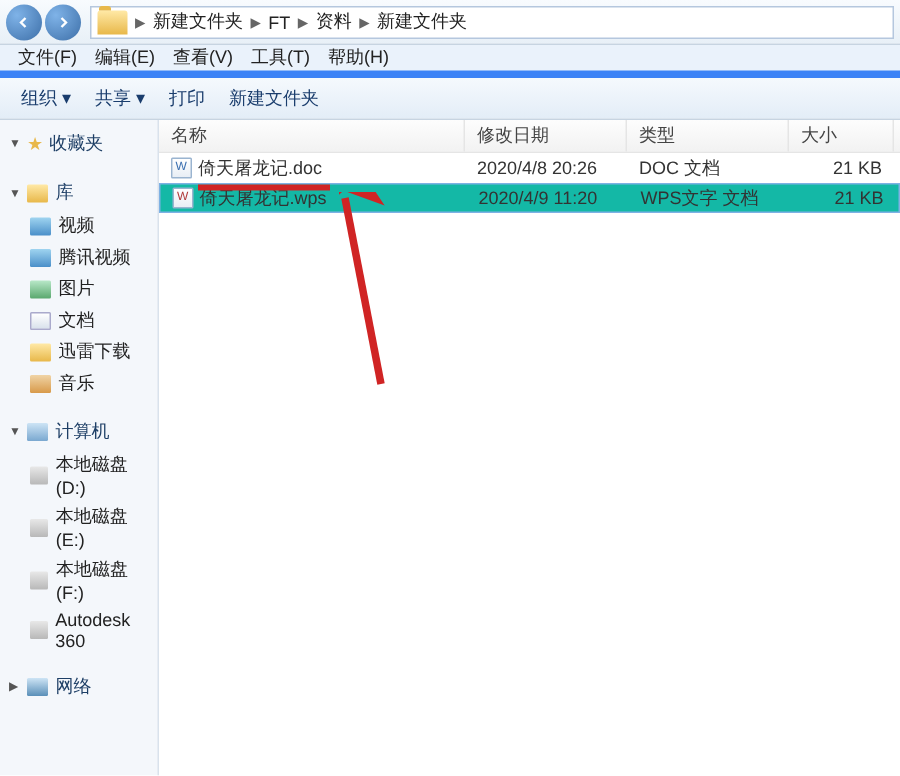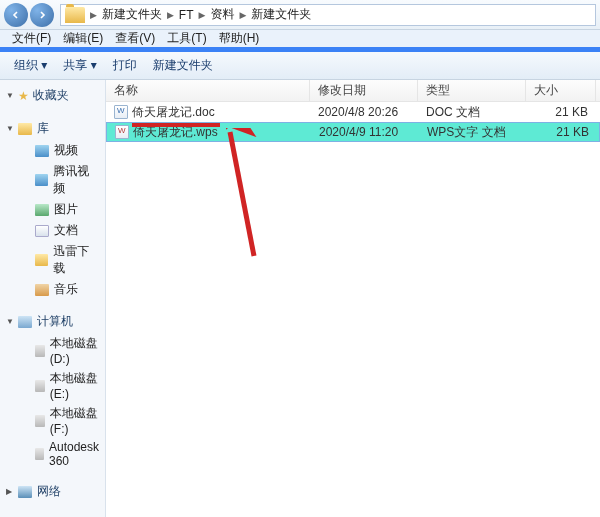--- a/index.html
+++ b/index.html
@@ -58,21 +58,21 @@
 .sidebar {
   width: 106px;
   background: #f4f7fb;
   border-right: 1px solid #d9e2ec;
   padding: 4px 0;
   overflow-y: auto;
 }
 .side-group-title { display: flex; align-items: center; padding: 3px 6px; color: #1e3f66; cursor: pointer; }
 .side-group-title .tri { font-size: 8px; margin-right: 4px; width: 8px; color: #555;}
 .side-group-title .star { color: #e8b84a; margin-right: 4px; font-size: 12px;}
-.side-item { display: flex; align-items: center; padding: 2px 6px 2px 35px; cursor: pointer; color: #222; }
+.side-item { display: flex; align-items: center; padding: 2px 6px 2px 20px; cursor: pointer; color: #222; }
 .side-ico { width: 14px; height: 12px; margin-right: 5px; display: inline-block; }
 .ico-lib, .ico-folder { background: linear-gradient(to bottom, #ffe9a6, #e8b84a); border-radius: 1px; position:relative;}
 .ico-video { background: linear-gradient(to bottom, #9fd4f0, #4a8fc9); border-radius: 1px; }
 .ico-img { background: linear-gradient(to bottom, #b8e8c8, #5aa86e); border-radius: 1px; }
 .ico-doc { background: linear-gradient(to bottom, #fff, #d9e2ec); border: 1px solid #aac; border-radius: 1px; }
 .ico-mus { background: linear-gradient(to bottom, #f0d4a6, #d89a4a); border-radius: 1px; }
 .ico-disk { background: linear-gradient(to bottom, #e8e8e8, #b8b8b8); border-radius: 1px; }
 .ico-comp { background: linear-gradient(to bottom, #cde4f5, #7aa8d0); border-radius: 1px; }
 .ico-net { background: linear-gradient(to bottom, #cde4f5, #5a8fb8); border-radius: 1px; }
 .side-sep { height: 10px; }
@@ -85,21 +85,21 @@
   color: #444;
   background: linear-gradient(to bottom, #fdfdfd, #f2f2f2);
 }
 .col { padding: 0 8px; border-right: 1px solid #e5e5e5; height: 100%; display:flex; align-items:center; cursor: pointer;}
 .col.name { width: 204px; }
 .col.date { width: 108px; }
 .col.type { width: 108px; text-align: right; }
 .col.size { width: 70px; text-align: center; }
 
 .row { height: 20px; display: flex; align-items: center; padding: 0; }
-.row.selected { background: #5eead4; border: 1px solid #7eb1e4; height: 20px;}
+.row.selected { background: #14b8a6; border: 1px solid #7eb1e4; height: 20px;}
 .cell { padding: 0 8px; overflow: hidden; white-space: nowrap; color: #333;}
 .cell.name { width: 204px; display: flex; align-items: center; }
 .cell.date { width: 108px; }
 .cell.type { width: 108px; }
 .cell.size { width: 70px; text-align: right;}
 .file-ico { width: 14px; height: 14px; margin-right: 4px; display:inline-block; border:1px solid #9ab4d0; background:linear-gradient(to bottom,#fff,#e8eef5); position:relative; border-radius:1px;}
 .file-ico.doc::after{ content:"W"; font-size:8px; color:#3a6fb0; position:absolute; left:2px; top:0;}
 .file-ico.wps::after{ content:"W"; font-size:8px; color:#b03a3a; position:absolute; left:2px; top:0;}
 
 .underline-mark { position:absolute; height:4px; background:#d02424; top: 43px; left: 26px; width: 88px; }

